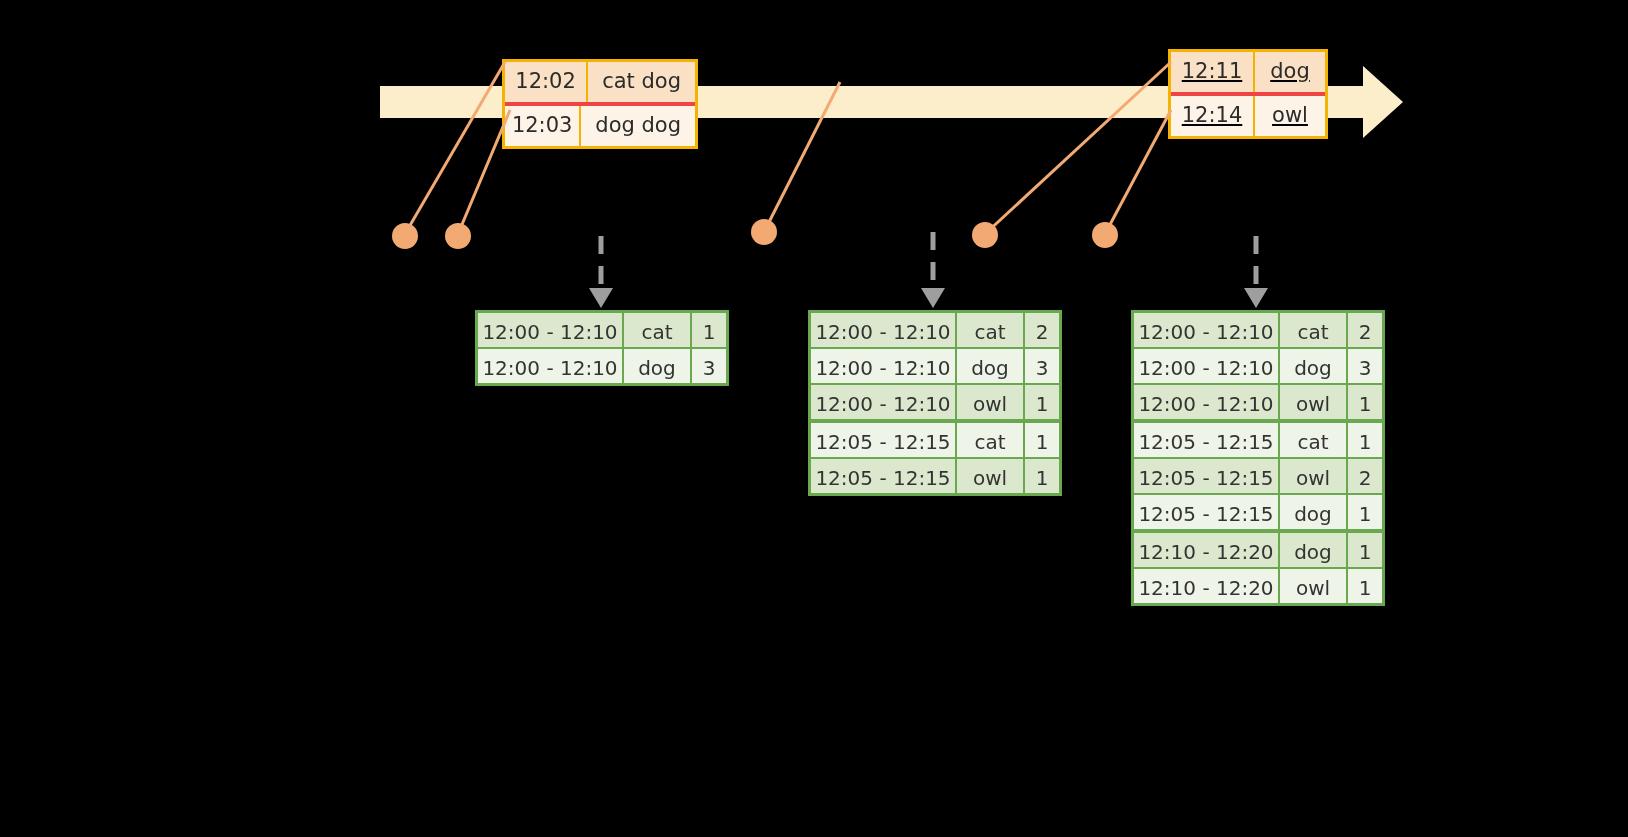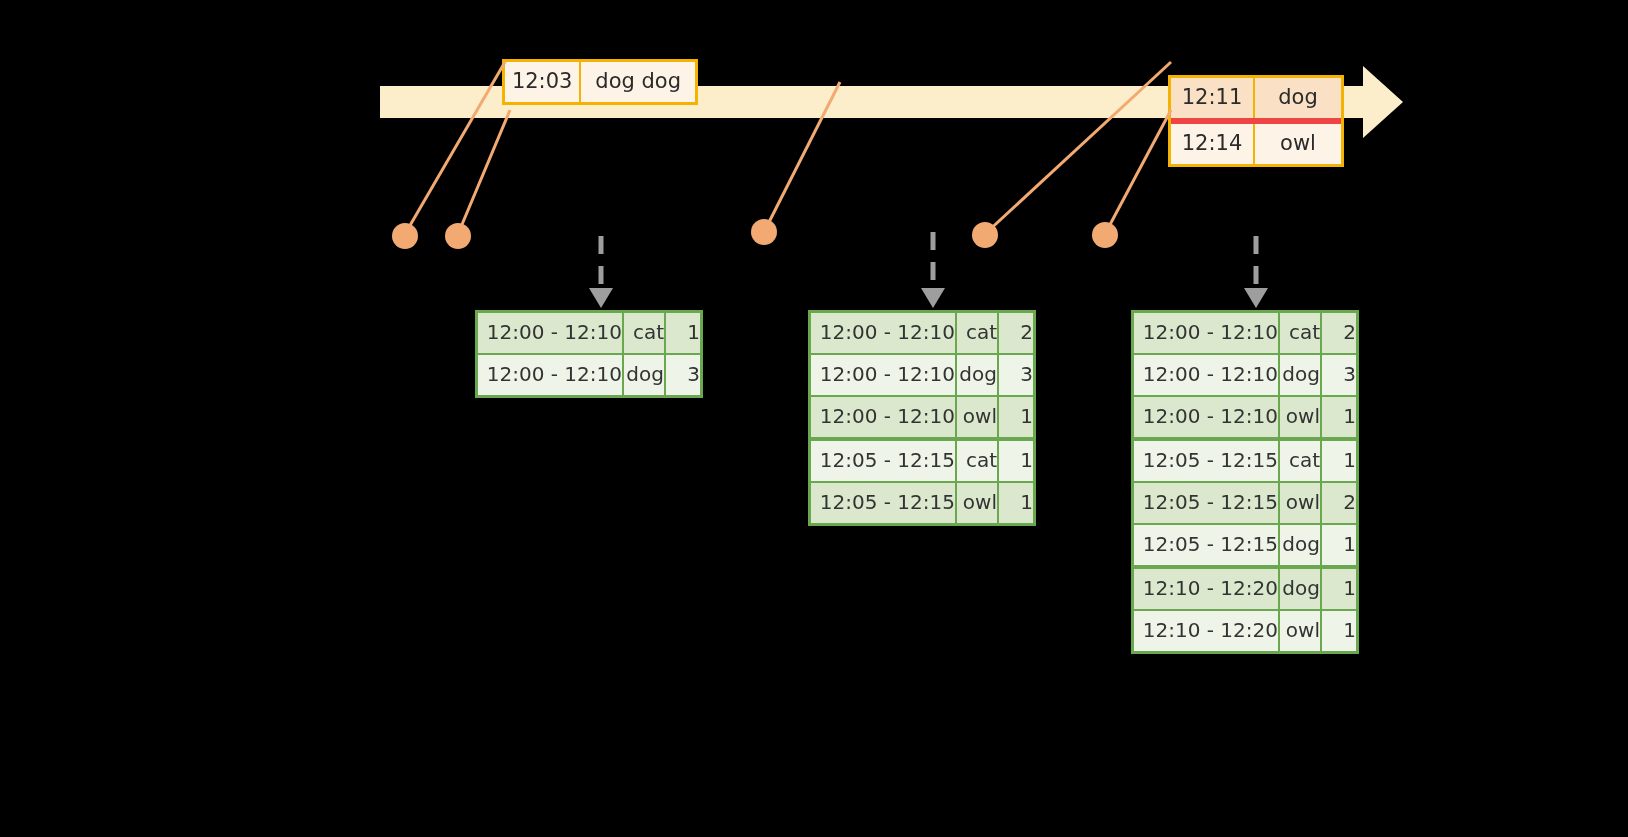--- a/index.html
+++ b/index.html
@@ -41,21 +41,21 @@
     position: absolute;
     border: 3px solid #f5b301;
     box-sizing: border-box;
     background: #fdf3e6;
   }
   .event-row {
     display: flex;
     align-items: stretch;
   }
   .event-row + .event-row {
-    border-top: 6px solid #ef4444;
+    border-top: 4px solid #ef4444;
   }
   .event-row.shade .ev-time,
   .event-row.shade .ev-words {
     background: #fae0c4;
   }
   .ev-time {
     width: 84px;
     text-align: center;
     font-size: 21px;
     color: #2b2b2b;
@@ -68,21 +68,21 @@
     text-align: center;
     font-size: 21px;
     color: #2b2b2b;
     padding: 7px 14px 9px 14px;
     box-sizing: border-box;
     white-space: nowrap;
   }
 
   #box-a { left: 502px; top: 59px;  width: 196px; }
   #box-b { left: 836px; top: 78px;  width: 196px; }
-  #box-c { left: 1168px; top: 75px; width: 176px; }
+  #box-c { left: 1168px; top: 49px; width: 160px; text-decoration: underline; }
 
   
   #connectors {
     position: absolute;
     left: 0; top: 0;
     width: 1628px; height: 837px;
     pointer-events: none;
   }
 
   
@@ -97,44 +97,48 @@
     align-items: stretch;
     border-bottom: 2px solid #6aa84f;
   }
   .rt-row:last-child { border-bottom: none; }
   .rt-row.alt .rt-cell { background: #dbe8cd; }
   .rt-row.sep { border-bottom-width: 4px; }
   .rt-cell {
     font-size: 20px;
     color: #333333;
     background: #eef4e7;
-    padding: 7px 0 9px 0;
-    text-align: right;
+    padding: 7px 0 3px 0;
+    text-align: center;
     box-sizing: border-box;
     border-right: 2px solid #6aa84f;
     white-space: nowrap;
   }
   .rt-cell:last-child { border-right: none; }
   .c-window { width: 146px; }
-  .c-word   { width: 42px; }
+  .c-word   { width: 68px; }
   .c-count  { width: 34px; }
 
   #table-1 { left: 475px;  top: 310px; }
   #table-2 { left: 808px;  top: 310px; }
   #table-3 { left: 1131px; top: 310px; }
 </style>
 </head>
 <body>
 
 <div id="stage">
 
   <div id="timeline-bar"></div>
   <div id="timeline-arrowhead"></div>
 
   <div class="event-box" id="box-a">
+    <div class="event-row shade">
+      <div class="ev-time">12:02</div>
+      <div class="ev-words">cat dog</div>
+    </div>
     <div class="event-row">
       <div class="ev-time">12:03</div>
       <div class="ev-words">dog dog</div>
     </div>
   </div>
 
 
   <div class="event-box" id="box-c">
     <div class="event-row shade">
       <div class="ev-time">12:11</div>

